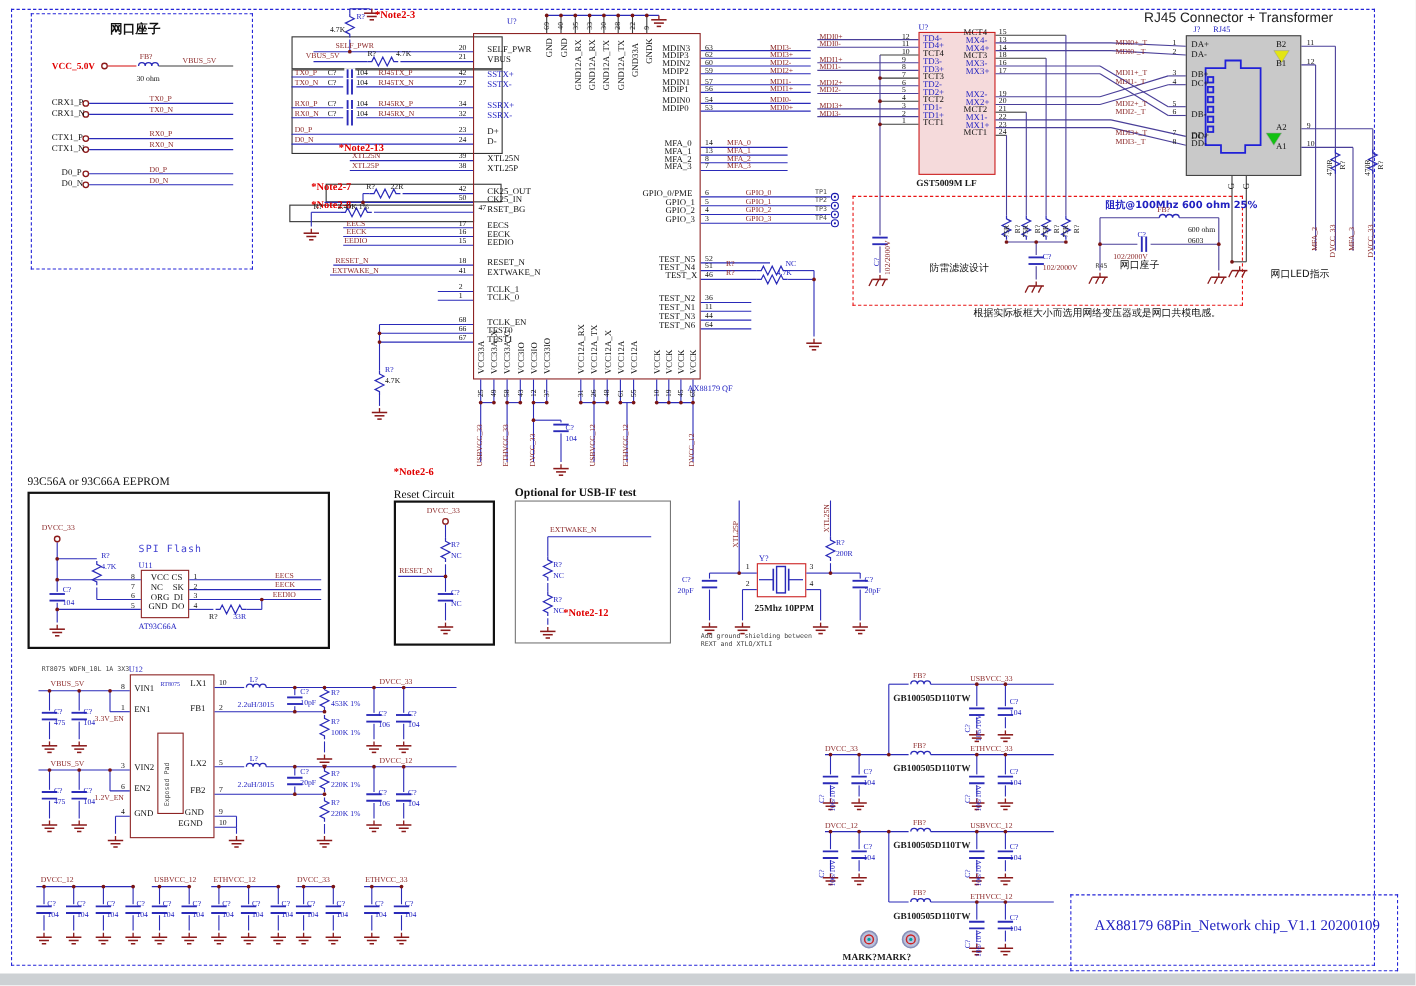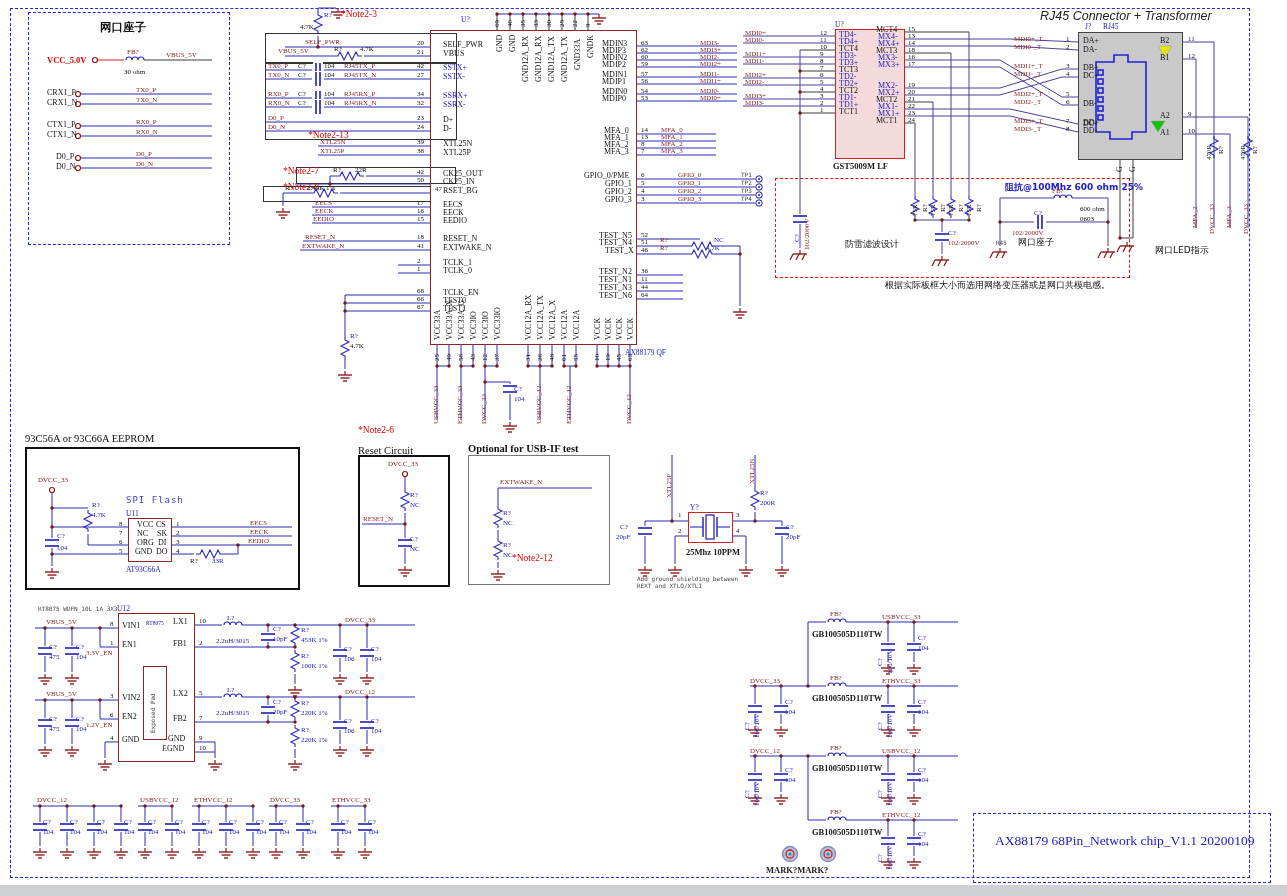--- a/index.html
+++ b/index.html
@@ -19,21 +19,21 @@
   .bx-rx{border:1.3px solid #cc2222;}
   .bx-gray{border:1.4px solid #444;background:#c9c9c9;}
   .tx{position:absolute;white-space:nowrap;line-height:1;}
   .tx-n{font-size:7px;color:#8b2828;}
   .tx-nb{font-size:7px;color:#2020c0;}
   .tx-p{font-size:8px;color:#111;}
   .tx-pb{font-size:8px;color:#2020c0;}
   .tx-num{font-size:7px;color:#111;}
   .tx-v{font-size:7px;color:#2020c0;}
   .tx-vk{font-size:7px;color:#111;}
-  .tx-r{font-size:9.5px;font-weight:normal;color:#e00000;}
+  .tx-r{font-size:9.5px;font-weight:bold;color:#e00000;}
   .tx-t{font-size:10.5px;color:#111;}
   .tx-t9{font-size:8.5px;font-weight:bold;color:#1a1a1a;}
   .tx-th{font-family:"Liberation Sans",sans-serif;font-size:12.5px;color:#222;}
   .tx-tc{font-family:"Liberation Sans",sans-serif;font-size:11.5px;font-weight:bold;color:#111;}
   .tx-bl{font-size:7.5px;color:#2020c0;}
   .tx-blt{font-size:5.5px;color:#2020c0;}
   .tx-g{font-family:"DejaVu Sans Mono",monospace;font-size:6px;color:#444;}
   .tx-ch{font-family:"DejaVu Sans",sans-serif;font-size:9px;color:#111;}
   .tx-cb{font-family:"DejaVu Sans",sans-serif;font-size:9px;font-weight:bold;color:#2020c0;}
   .tx-rv{font-size:8.5px;font-weight:bold;color:#e00000;}
@@ -1145,21 +1145,21 @@
       <span class="tx tx-num" style="left: 908px; top: 47px;">18</span>
       <span class="tx tx-num" style="left: 908px; top: 54px;">16</span>
       <span class="tx tx-num" style="left: 908px; top: 61px;">17</span>
       <span class="tx tx-num" style="left: 908px; top: 82px;">19</span>
       <span class="tx tx-num" style="left: 908px; top: 89px;">20</span>
       <span class="tx tx-num" style="left: 908px; top: 96px;">21</span>
       <span class="tx tx-num" style="left: 908px; top: 103px;">22</span>
       <span class="tx tx-num" style="left: 908px; top: 110px;">23</span>
       <span class="tx tx-num" style="left: 908px; top: 117px;">24</span>
       <span class="tx tx-t9" style="left: 833px; top: 162px;">GST5009M LF</span>
-      <span class="tx tx-th" style="left: 1040px; top: 10px; font-style: italic;">RJ45 Connector + Transformer</span>
+      <span class="tx tx-th" style="left: 1040px; top: 10px;">RJ45 Connector + Transformer</span>
       <span class="tx tx-bl" style="left: 1085px; top: 23px;">J?</span>
       <span class="tx tx-bl" style="left: 1103px; top: 23px;">RJ45</span>
       <span class="tx tx-n" style="left: 1014px; top: 36px;">MDI0+_T</span>
       <span class="tx tx-n" style="left: 1014px; top: 44px;">MDI0-_T</span>
       <span class="tx tx-n" style="left: 1014px; top: 63px;">MDI1+_T</span>
       <span class="tx tx-n" style="left: 1014px; top: 71px;">MDI1-_T</span>
       <span class="tx tx-n" style="left: 1014px; top: 91px;">MDI2+_T</span>
       <span class="tx tx-n" style="left: 1014px; top: 99px;">MDI2-_T</span>
       <span class="tx tx-n" style="left: 1014px; top: 118px;">MDI3+_T</span>
       <span class="tx tx-n" style="left: 1014px; top: 126px;">MDI3-_T</span>

